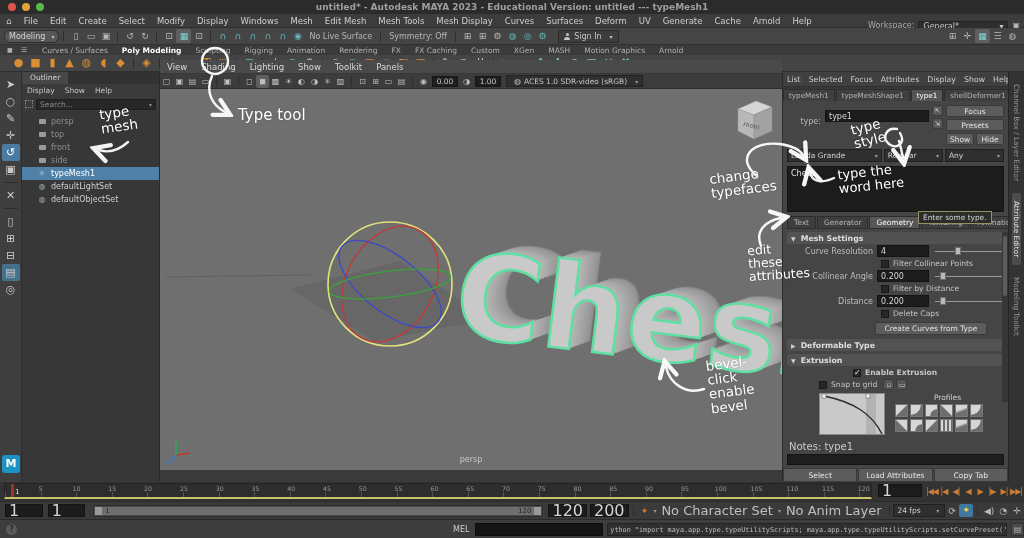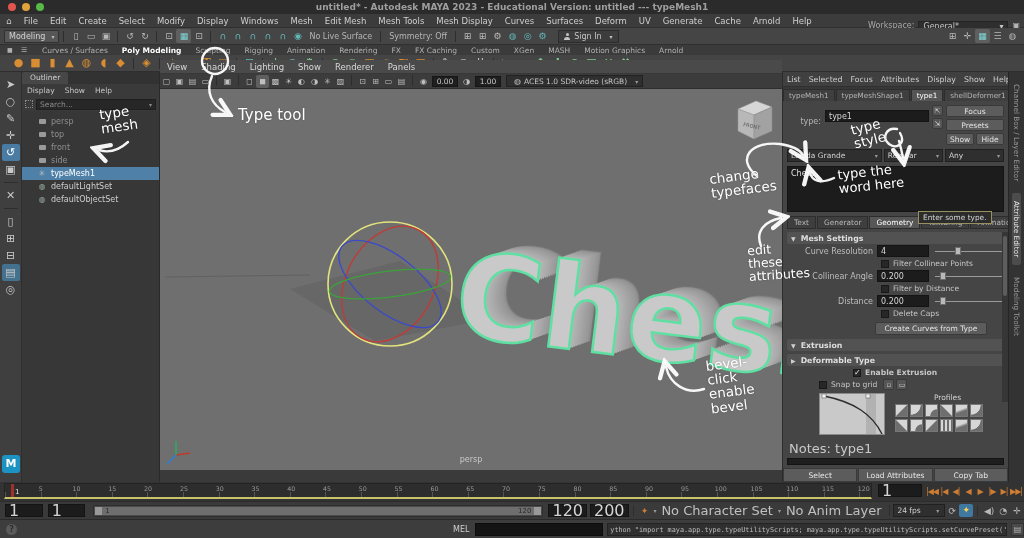--- a/index.html
+++ b/index.html
@@ -12,21 +12,21 @@
   .titletext{position:absolute;left:0;right:0;text-align:center;font-size:9px;font-weight:bold;color:#9f9f9f;}
   
   .menubar{left:0;top:14px;width:1024px;height:14px;background:#3c3c3c;display:flex;align-items:center;border-bottom:1px solid #2f2f2f;}
   .home{color:#c8c8c8;font-size:9px;margin:0 6px;}
   .menubar .m{font-size:8.5px;color:#cfcfcf;padding:0 6px;}
   .wsp{margin-left:auto;display:flex;align-items:flex-start;font-size:8px;color:#a8a8a8;margin-top:12px;}
   .wsbox{background:#2e2e2e;border:1px solid #242424;padding:0 4px;margin:0 4px;min-width:90px;font-size:8px;color:#c5c5c5;display:flex;justify-content:space-between;}
   .lock{color:#b5b5b5;font-size:8px;margin-right:4px;}
   
   .toolbar{left:0;top:28px;width:1024px;height:17px;background:#454545;display:flex;align-items:center;border-bottom:1px solid #303030;}
-  .dd{background:#565656;border:1px solid #303030;border-radius:1px;height:13px;display:flex;align-items:center;font-size:8px;color:#d5d5d5;padding:4px 4px;margin-left:4px;}
+  .dd{background:#565656;border:1px solid #303030;border-radius:6px;height:13px;display:flex;align-items:center;font-size:8px;color:#d5d5d5;padding:4px 4px;margin-left:4px;}
   .dd .car{margin-left:6px;font-size:6px;color:#bbb;}
   .i{width:15px;height:14px;line-height:14px;text-align:center;font-size:9px;color:#b8b8b8;display:inline-block;}
   .i.o{color:#d98e33}.i.t{color:#62b8b8}.i.g{color:#7ec98a}.i.w{color:#d0d0d0}
   .i.hl{background:#5f5f5f;border-radius:2px;color:#7fd6d6}
   .i.hl2{background:#44718e;border-radius:2px;}
   .i.ly{color:#a5a5a5;font-size:10px;}
   .i.type{font-family:"DejaVu Serif",serif;font-weight:bold;font-size:13px;}
   .dv{width:1px;height:11px;background:#2d2d2d;margin:0 4px;display:inline-block;}
   .ttext{font-size:8px;color:#b5b5b5;padding:0 4px;white-space:nowrap;}
   .signin{display:flex;align-items:center;background:#3d3d3d;border:1px solid #2c2c2c;height:13px;padding:0 5px;font-size:8px;color:#c5c5c5;margin-left:8px;}
@@ -124,21 +124,21 @@
   .profiles{margin-left:10px;flex:1;}
   .proflbl{font-size:7.5px;color:#d0d0d0;text-align:center;margin-bottom:2px;}
   .profgrid{display:grid;grid-template-columns:repeat(6,13px);grid-auto-rows:13px;gap:2px;}
   .thumb{background:#cfcfcf;border:1px solid #777;}
   .t1{background:linear-gradient(135deg,#d6d6d6 48%,#6e6e6e 52%);}
   .t2{background:radial-gradient(circle at 0 0,#d6d6d6 60%,#6e6e6e 64%);}
   .t3{background:radial-gradient(circle at 100% 100%,#6e6e6e 40%,#d6d6d6 46%);}
   .t4{background:linear-gradient(45deg,#6e6e6e 48%,#d6d6d6 52%);}
   .t5{background:repeating-linear-gradient(90deg,#d6d6d6 0 2px,#6e6e6e 2px 4px);}
   .t6{background:linear-gradient(160deg,#d6d6d6 40%,#6e6e6e 60%);}
-  .noteslbl{margin:4px 4px 0 6px;font-size:13px;color:#c9c9c9;}
+  .noteslbl{margin:4px 4px 0 6px;font-size:10px;color:#c9c9c9;}
   .notesarea{margin:2px 4px 0 4px;flex:1;background:#1e1e1e;border:1px solid #141414;}
   .aebottom{display:flex;gap:1px;margin-top:3px;}
   .aebottom div{flex:1;background:#5c5c5c;border:1px solid #3a3a3a;height:14px;font-size:7.6px;color:#e5e5e5;text-align:center;line-height:13px;}
   .aescroll{position:absolute;right:0;top:160px;bottom:80px;width:6px;background:#363636;}
   .aescroll .h{position:absolute;left:1px;top:4px;width:4px;height:60px;background:#5d5d5d;border-radius:2px;}
   .tooltip{left:918px;top:211px;background:#2c2c2c;border:1px solid #97915f;font-size:7.4px;color:#d6d6d6;padding:1px 4px;z-index:30;}
   
   .rightstrip{left:1008px;top:72px;width:16px;height:410px;background:#333;display:flex;flex-direction:column;align-items:center;border-left:1px solid #262626;}
   .rtab{writing-mode:vertical-rl;font-size:7.3px;color:#9a9a9a;padding:8px 0;margin-top:4px;}
   .rtab.active{background:#4c4c4c;color:#e8e8e8;border-radius:2px;}
@@ -411,21 +411,21 @@
       </div>
     </div>
 </div>
 
 <div class="abs viewport">
   <div class="vpmenus">
       <span>View</span>
       <span>Shading</span>
       <span>Lighting</span>
       <span>Show</span>
-      <span>Renderer</span>
+      <span>Toolkit</span>
       <span>Panels</span>
     </div>
   <div class="vpicons">
     <span style="display:flex">
         <span class="i">▢</span>
         <span class="i">▣</span>
         <span class="i">▤</span>
         <span class="i">▭</span>
         <span class="dv"></span>
         <span class="i">▣</span>
@@ -587,26 +587,26 @@
         <span class="handle" style="left:8%"></span>
       </span>
   </div>
   <div class="chkrow">
       <span class="chk"></span>
       <span class="chklbl">Delete Caps</span>
     </div>
   <div class="cbtn">Create Curves from Type</div>
 
   <div class="sechdr">
+      <span class="tri">▶</span>
+      <span>Deformable Type</span>
+    </div>
+  <div class="sechdr">
       <span class="tri">▼</span>
       <span>Extrusion</span>
-    </div>
-  <div class="sechdr">
-      <span class="tri">▶</span>
-      <span>Deformable Type</span>
     </div>
   <div class="chkrow center">
       <span class="chk on"></span>
       <span class="chklbl" style="font-weight:bold">Enable Extrusion</span>
     </div>
   <div class="chkrow" style="margin-left:36px">
       <span class="chk"></span>
       <span class="chklbl">Snap to grid</span>
     <span class="minibtn" style="margin-left:6px">▫</span>
     <span class="minibtn" style="margin-left:2px">▭</span>

